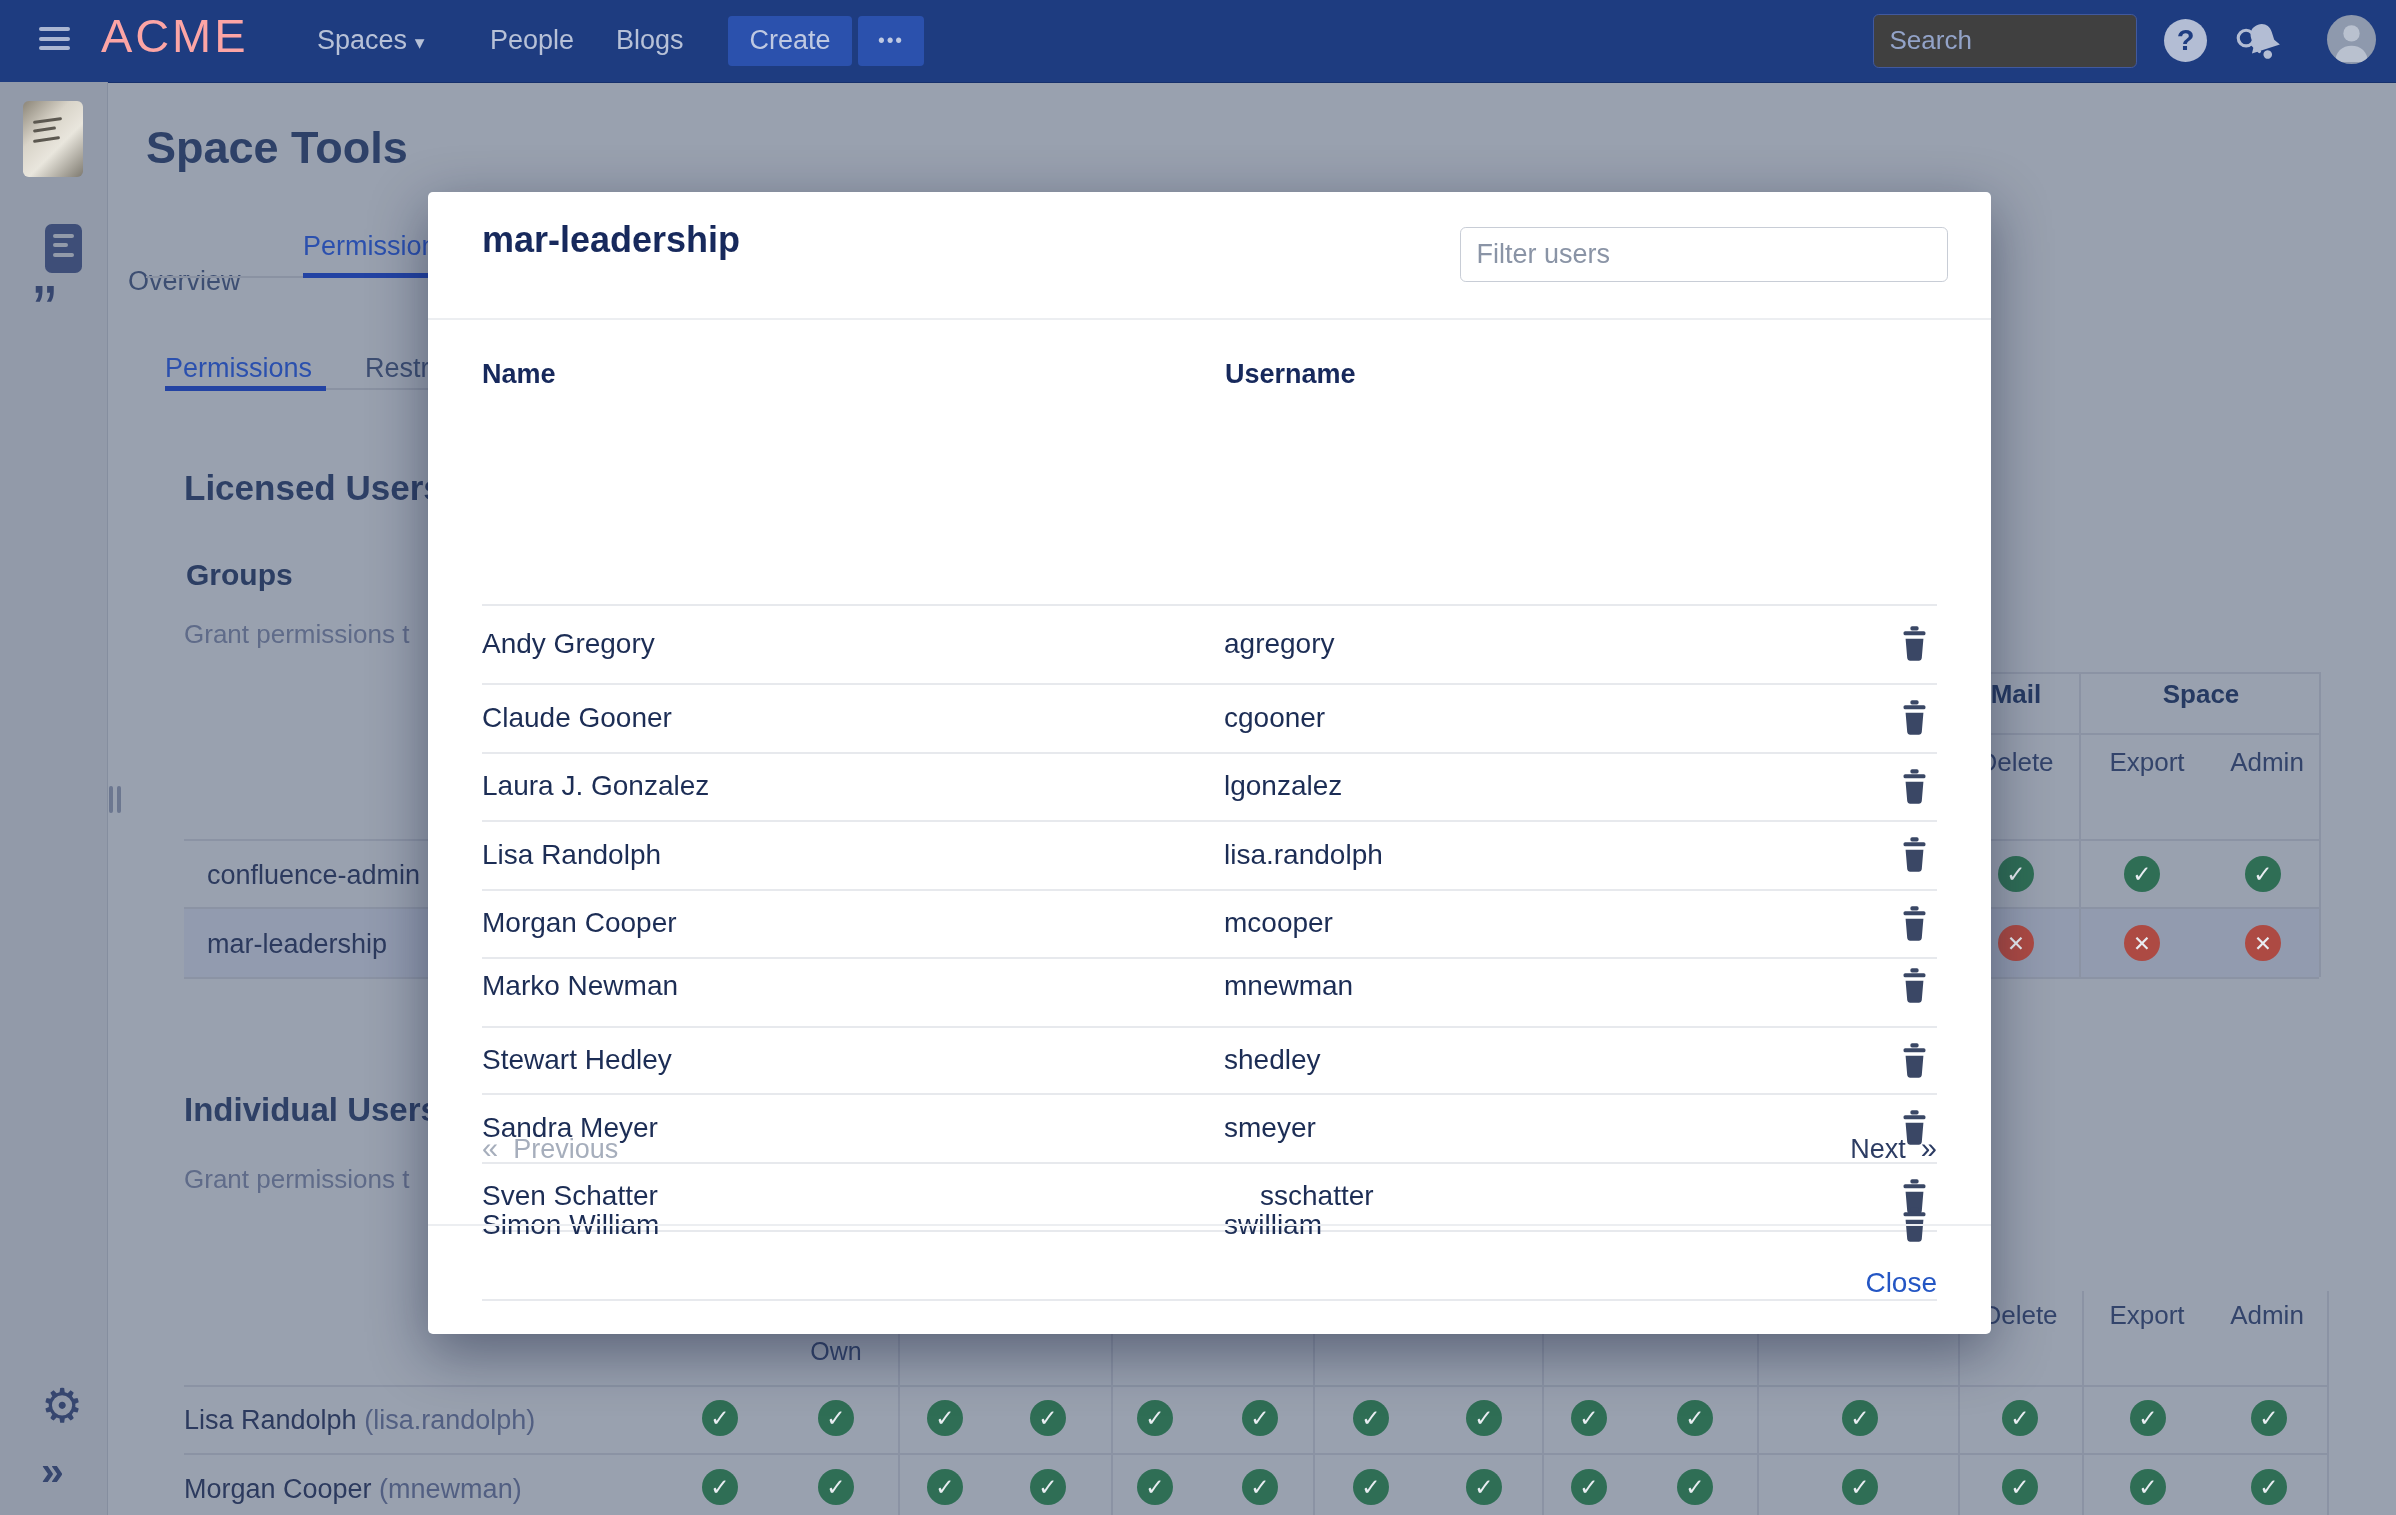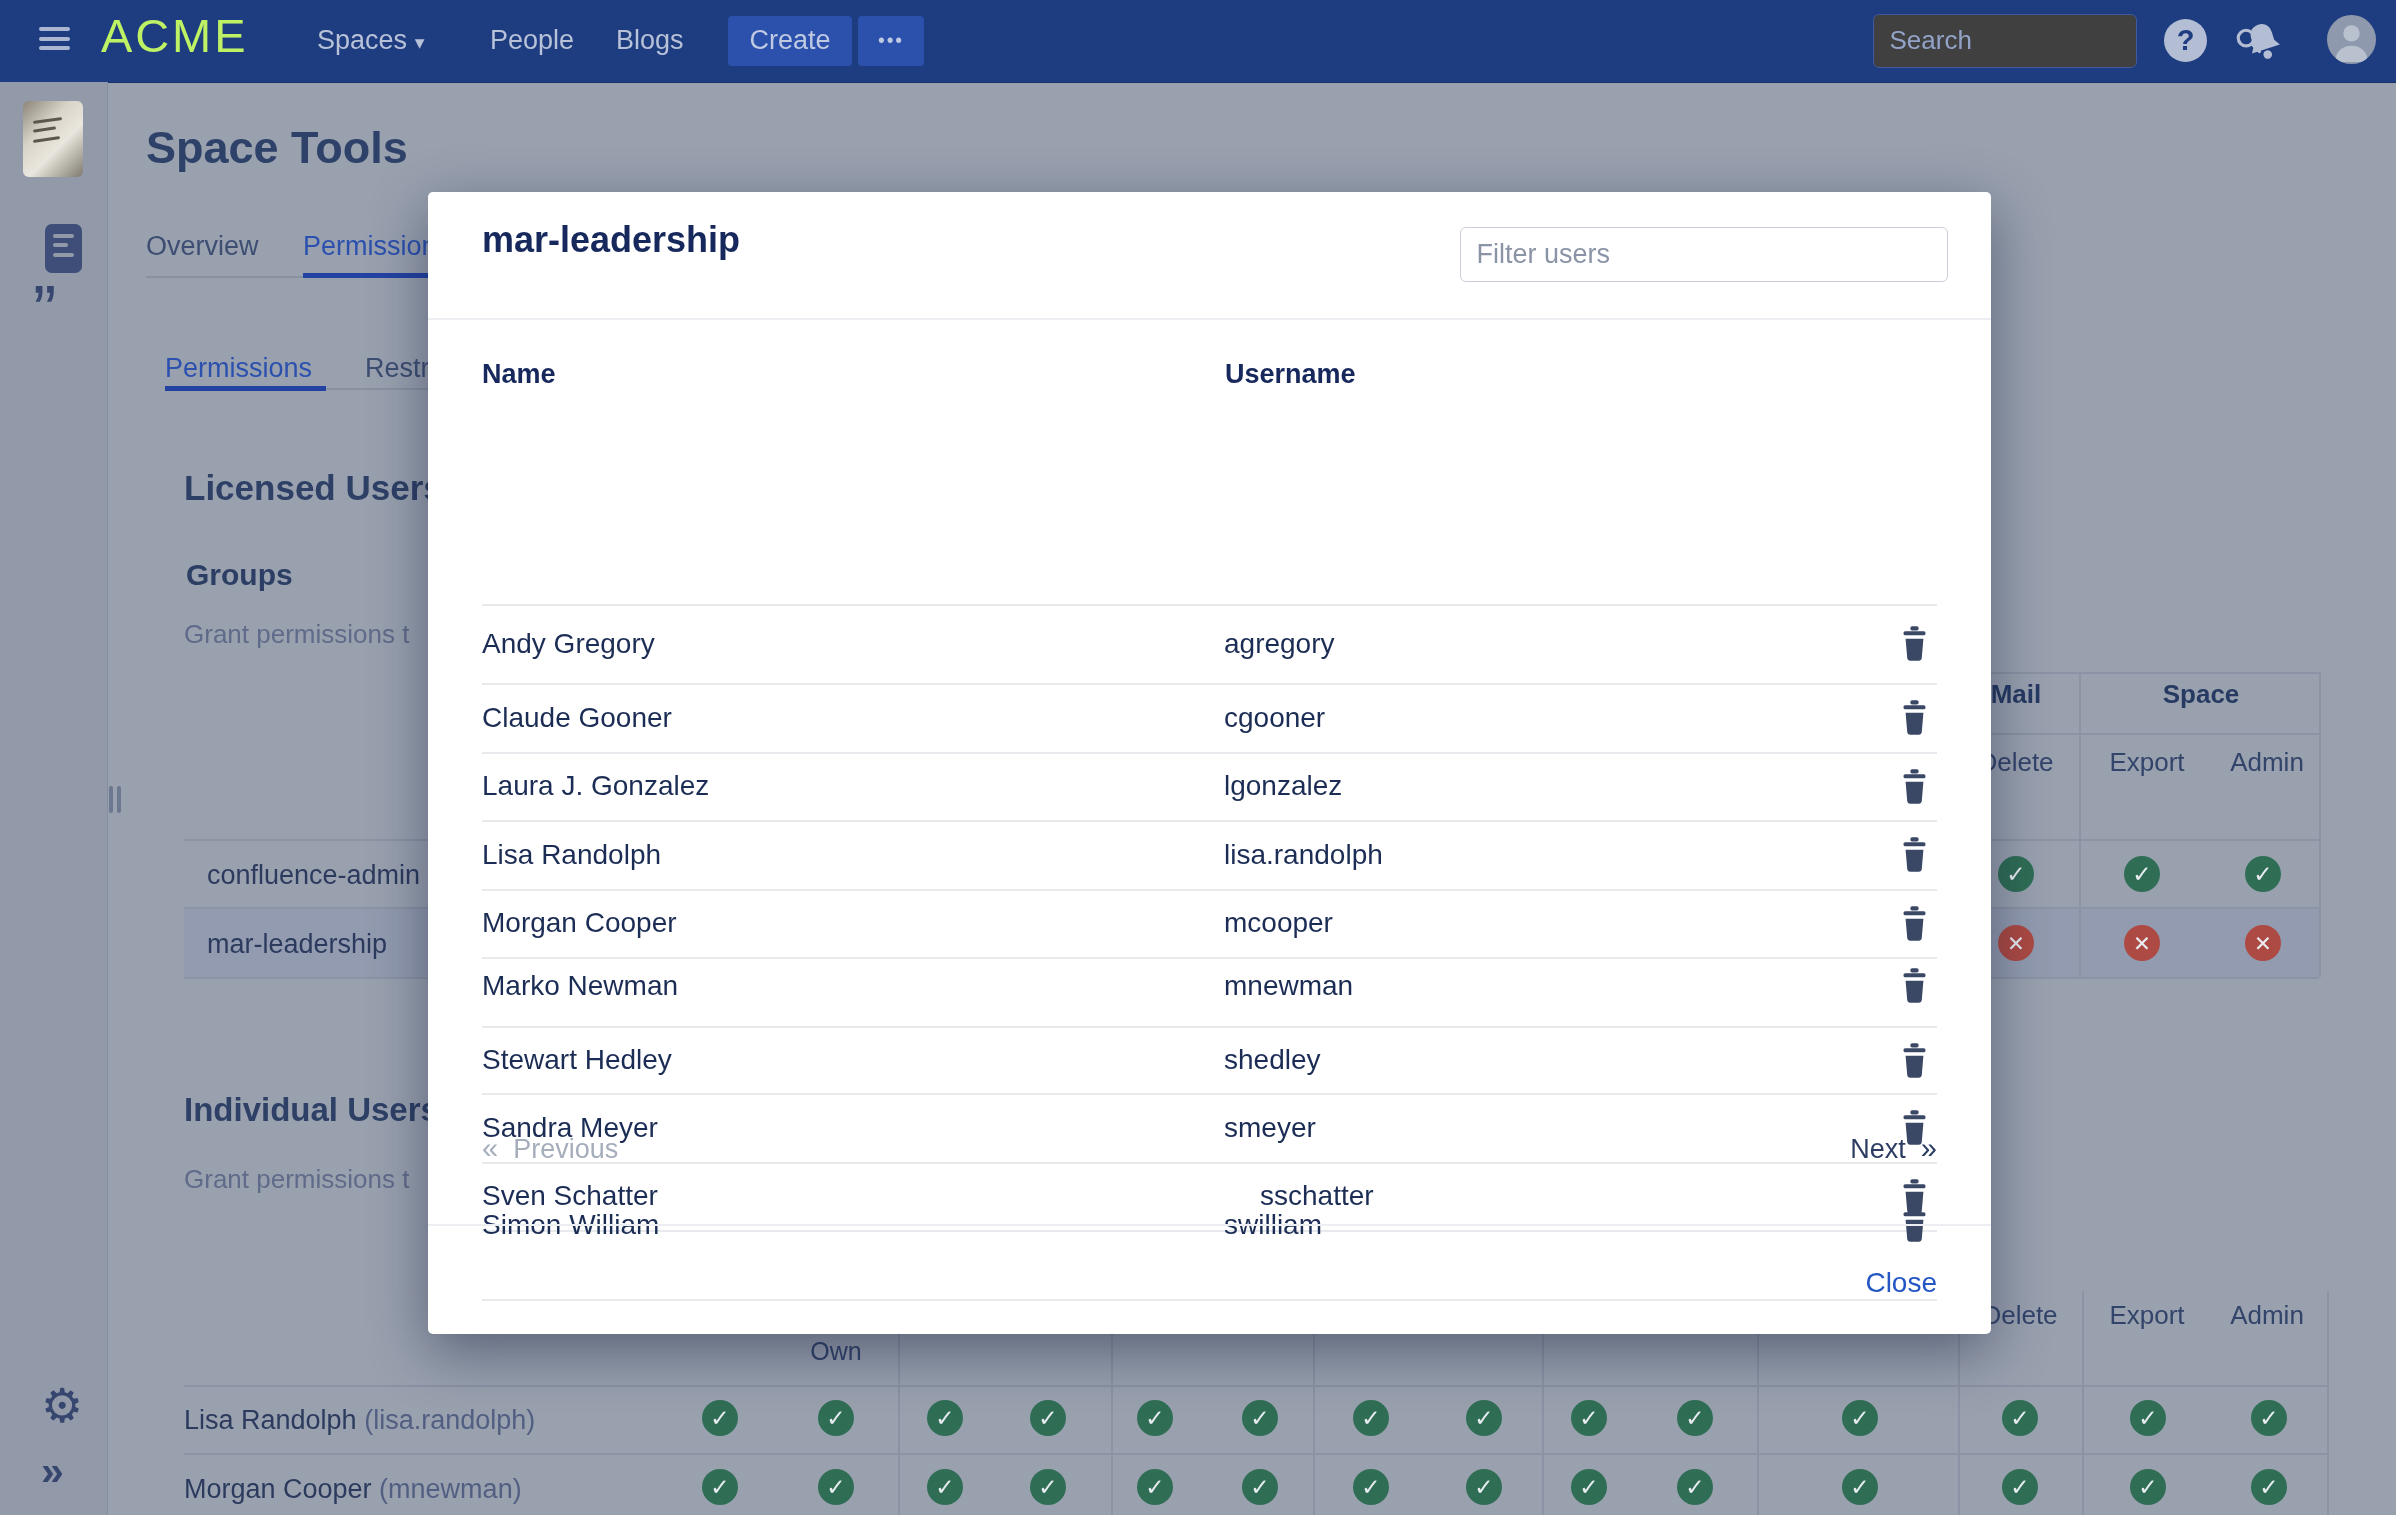--- a/index.html
+++ b/index.html
@@ -3,21 +3,21 @@
 <meta charset="utf-8">
 <style>
   html,body{margin:0;padding:0;background:#6b7280;}
   #app{position:relative;width:2397px;height:1516px;overflow:hidden;
        font-family:"Liberation Sans",sans-serif;background:#99a1af;}
 
   
   .navbar{position:absolute;left:0;top:0;width:2397px;height:82px;background:#1e3c80;border-bottom:1.9px solid #17316c;}
   .hamburger{position:absolute;left:39px;top:27px;width:31px;height:25px;cursor:pointer;}
   .hamburger div{height:3.9px;background:#aab6d2;margin-bottom:5.8px;border-radius:1.9px;}
-  .brand{position:absolute;left:101px;top:7.8px;font-size:47px;font-weight:500;letter-spacing:2.9px;color:#bef264;}
+  .brand{position:absolute;left:101px;top:7.8px;font-size:47px;font-weight:500;letter-spacing:2.9px;color:#fca5a5;}
   .navlink{position:absolute;top:25px;font-size:27px;color:#b7c1d7;cursor:pointer;white-space:nowrap;}
   .navchev{font-family:"DejaVu Sans",sans-serif;font-size:19.4px;margin-left:7.8px;color:#b7c1d7;}
   .navbtn{position:absolute;top:15.5px;height:50px;background:#2b51ad;border-radius:3.9px;color:#bfc9e2;
           font-size:27px;display:flex;align-items:center;justify-content:center;cursor:pointer;}
   .searchbox{position:absolute;left:1873px;top:13.6px;width:262px;height:52px;background:#404040;
              border:1.9px solid #41599e;border-radius:5.8px;display:flex;align-items:center;}
   .searchbox input{flex:1;background:transparent;border:none;outline:none;color:#cdd6ea;
              font-size:26px;padding:0 9.7px 0 15.5px;font-family:"Liberation Sans",sans-serif;}
   .searchbox input::placeholder{color:#93a3c8;}
   .helpicon{position:absolute;left:2164px;top:19.4px;width:43px;height:43px;border-radius:50%;background:#b3bdd4;
@@ -142,21 +142,21 @@
     <div class="gearicon">⚙</div>
     <div class="chevicon">»</div>
   </div>
   <div class="draghandle">
       <i style="left:0;"></i>
       <i style="left:7.8px;"></i>
     </div>
 
   <div class="pagetitle">Space Tools</div>
 
-  <div class="maintab" style="left:146px;">Overview</div>
+  <div class="maintab" style="left:128px;margin-top:35px;">Overview</div>
   <div class="maintab active" style="left:303px;">Permissions</div>
   <div class="grayline" style="left:146px;top:276px;width:825px;"></div>
   <div class="underline" style="left:303px;top:273px;width:175px;"></div>
 
   <div class="innertab active" style="left:165px;">Permissions</div>
   <div class="innertab" style="left:365px;">Restrictions</div>
   <div class="underline" style="left:165px;top:386px;width:161px;"></div>
   <div class="grayline" style="left:326px;top:388px;width:582px;"></div>
 
   <div class="h2" style="left:184px;top:468px;">Licensed Users</div>

